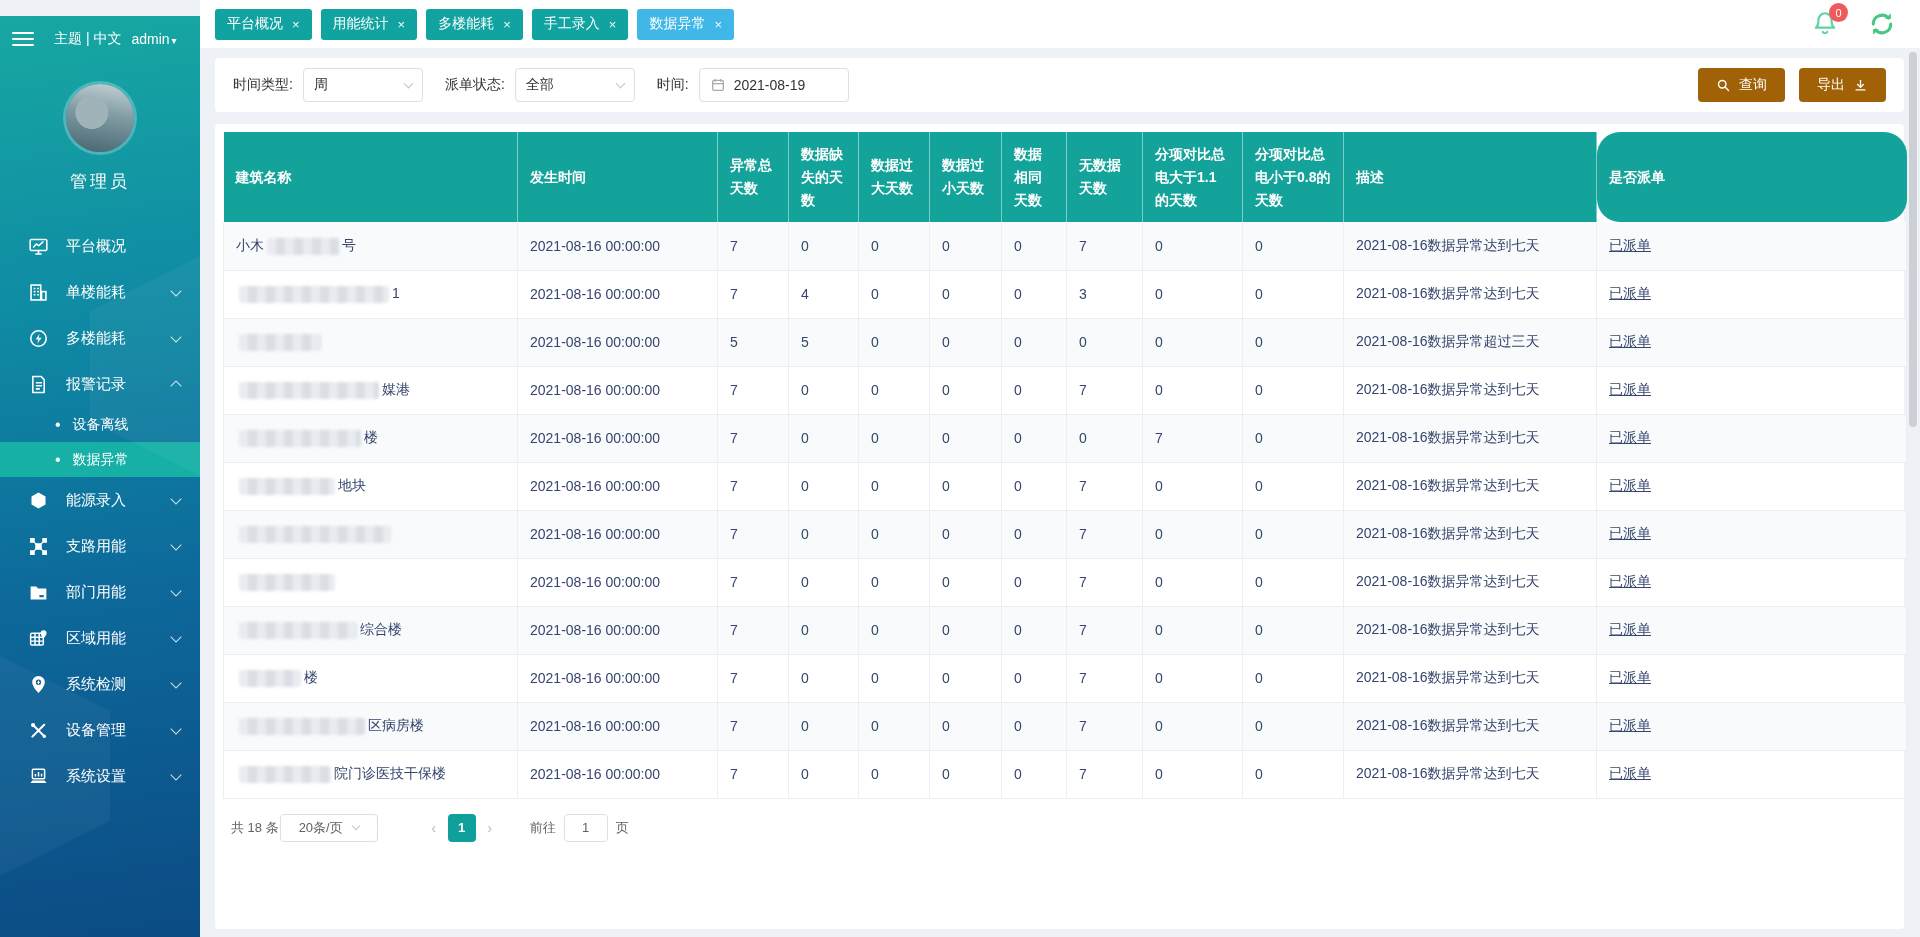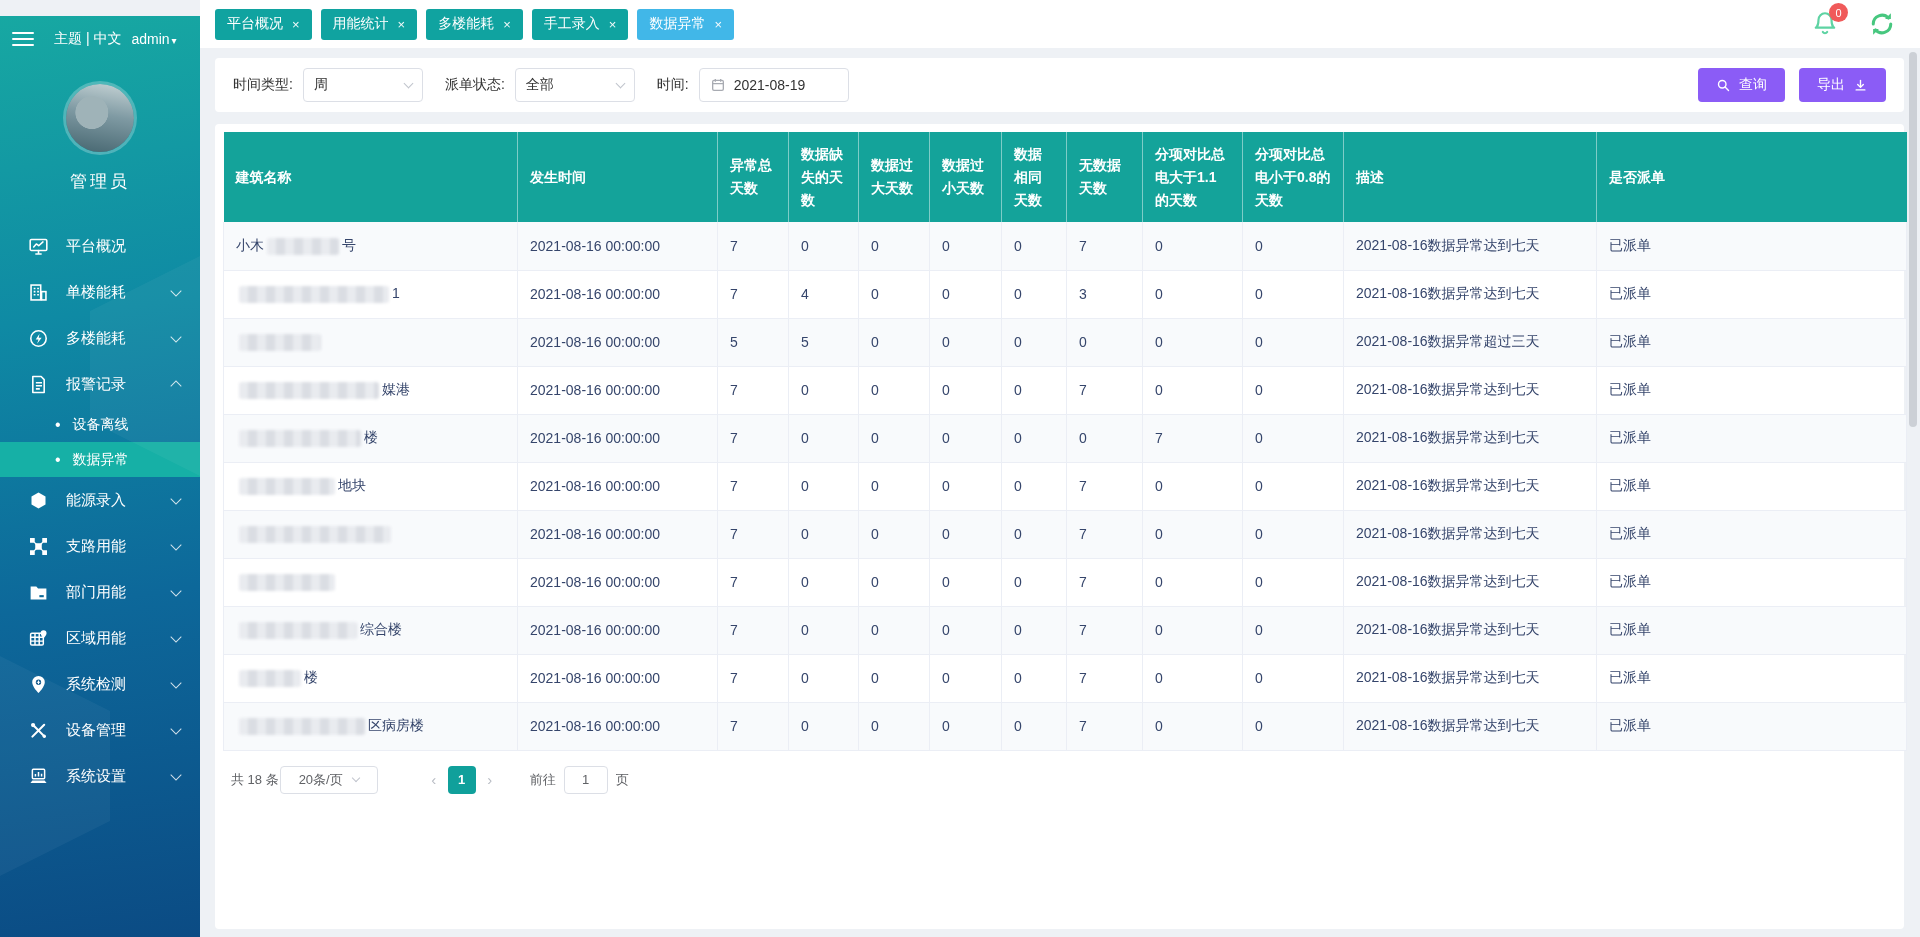--- a/index.html
+++ b/index.html
@@ -61,38 +61,38 @@
   .refresh-wrap svg{ width:28px; height:28px; }
   
   .content { flex:1; background:#eef1f5; padding:10px 16px 0 15px; position:relative; overflow:hidden; }
   .filter-card { background:#fff; border-radius:4px; height:54px; display:flex; align-items:center; padding:0 18px; }
   .f-label { font-size:14px; color:#333; margin-right:10px; white-space:nowrap; }
   .select-box { width:120px; height:34px; border:1px solid #dcdfe6; border-radius:4px; display:flex; align-items:center; padding:0 10px; font-size:14px; color:#333; margin-right:22px; cursor:pointer; background:#fff; }
   .select-box .sel-chev { width:7px; height:7px; border-right:1.4px solid #c0c4cc; border-bottom:1.4px solid #c0c4cc; transform:rotate(45deg); margin-left:auto; margin-top:-3px; }
   .date-box { width:150px; height:34px; border:1px solid #dcdfe6; border-radius:4px; display:flex; align-items:center; padding:0 10px; font-size:14px; color:#333; cursor:pointer; background:#fff; }
   .date-box svg { width:16px; height:16px; margin-right:8px; }
   .filter-actions { margin-left:auto; display:flex; gap:14px; }
-  .btn { height:34px; border:none; border-radius:4px; background:#8b5cf6; color:#fff; font-size:14px; display:flex; align-items:center; gap:8px; padding:0 18px; cursor:pointer; font-family:inherit; }
+  .btn { height:34px; border:none; border-radius:4px; background:#a16207; color:#fff; font-size:14px; display:flex; align-items:center; gap:8px; padding:0 18px; cursor:pointer; font-family:inherit; }
   .btn svg { width:15px; height:15px; }
   
   .table-card { background:#fff; border-radius:4px; margin-top:12px; padding:8px 8px 0 8px; height:805px; }
   table.grid { border-collapse:collapse; table-layout:fixed; width:1683px; }
   table.grid thead th {
     background:#14a39a; color:#fff; font-size:14px; font-weight:bold; text-align:left;
     padding:8px 12px; height:90px; vertical-align:middle; line-height:23px;
     border-right:1px solid rgba(255,255,255,.45);
   }
-  table.grid thead th:last-child { border-right:none; }
+  table.grid thead th:last-child { border-right:none;border-radius:23px; }
   table.grid td {
     font-size:14px; color:#35456b; padding:0 12px; height:48px;
     border-bottom:1px solid #ebeef5; border-right:1px solid #ebeef5;
   }
   table.grid td:first-child { border-left:1px solid #ebeef5; }
   table.grid tbody tr:nth-child(odd) { background:#f8fafc; }
-  td.dispatch { color:#53b964; }
+  td.dispatch { color:#53b964;text-decoration:underline; }
   .redact {
     display:inline-block; height:17px; border-radius:3px; vertical-align:middle;
     background:repeating-linear-gradient(90deg,#e9ebef 0 9px,#dadde3 9px 18px);
     filter:blur(1.6px); margin:0 3px;
   }
   
   .pagination { display:flex; align-items:center; padding:15px 8px; font-size:13px; color:#606266; }
   .pg-total { margin-right:1px; }
   .pg-size { width:98px; height:28px; border:1px solid #dcdfe6; border-radius:4px; display:flex; align-items:center; justify-content:center; gap:10px; font-size:13px; color:#606266; cursor:pointer; }
   .pg-size .sel-chev { width:6px; height:6px; border-right:1.3px solid #c0c4cc; border-bottom:1.3px solid #c0c4cc; transform:rotate(45deg); margin-top:-3px; }
@@ -517,20 +517,34 @@
               <td>0</td>
               <td>0</td>
               <td>0</td>
               <td>0</td>
               <td>7</td>
               <td>0</td>
               <td>0</td>
               <td>2021-08-16数据异常达到七天</td>
               <td class="dispatch">已派单</td>
             </tr>
+            <tr>
+              <td><span class="redact" style="width: 92px;"></span><span>院门诊医技干保楼</span></td>
+              <td>2021-08-16 00:00:00</td>
+              <td>7</td>
+              <td>0</td>
+              <td>0</td>
+              <td>0</td>
+              <td>0</td>
+              <td>7</td>
+              <td>0</td>
+              <td>0</td>
+              <td>2021-08-16数据异常达到七天</td>
+              <td class="dispatch">已派单</td>
+            </tr>
           </tbody>
       </table>
 
       <div class="pagination">
         <span class="pg-total">共 18 条</span>
         <div class="pg-size">
           <span>20条/页</span>
           <span class="sel-chev"></span>
         </div>
         <span class="pg-arrow prev">‹</span>

